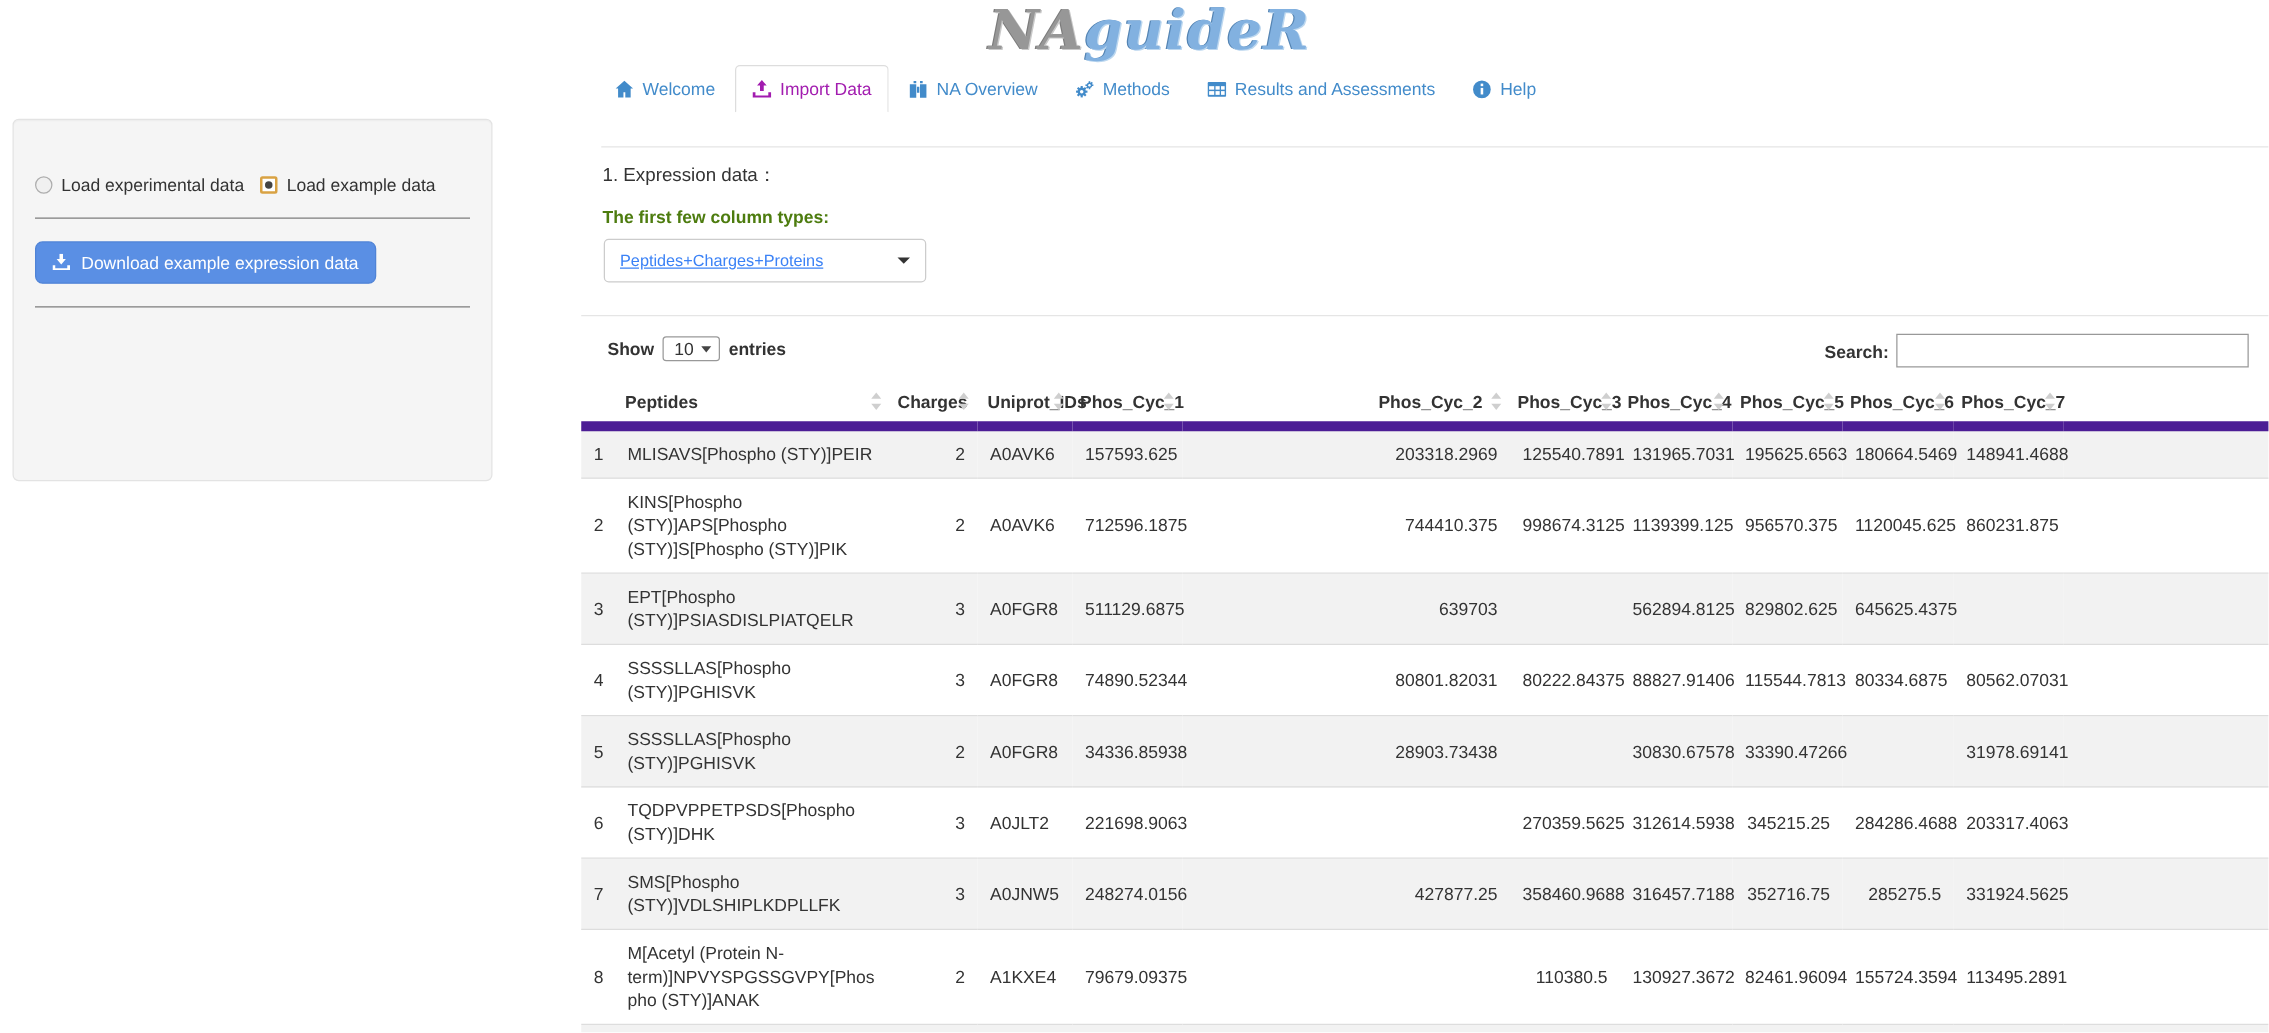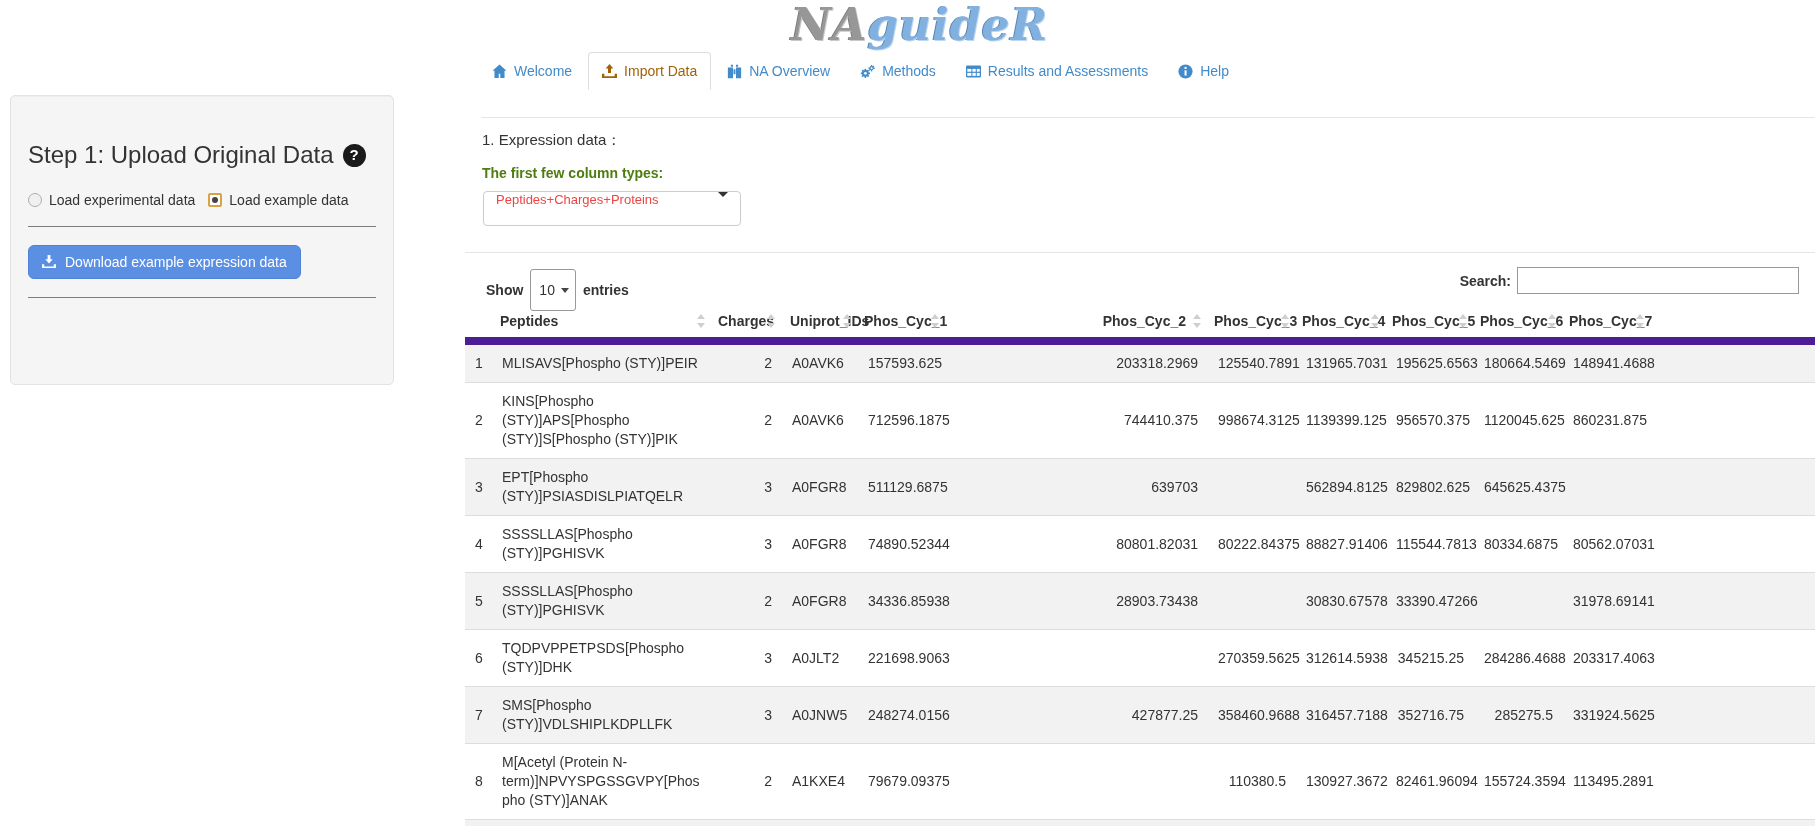--- a/index.html
+++ b/index.html
@@ -12,21 +12,21 @@
           font-family:"DejaVu Serif", serif; font-style:italic; font-weight:bold;
           font-size:44px; line-height:50px; letter-spacing:1px; }
   .logo-na { color:#979797; text-shadow:1px 1px 0 #c9c9c9, -1px 0 0 #7c7c7c; }
   .logo-guider { color:#82b1e0; text-shadow:1px 1px 0 #bcd7ef, -1px 0 0 #5484b3; }
 
   
   .tabs { position:absolute; left:478px; top:52px; display:flex; align-items:stretch; }
   .tab { display:flex; align-items:center; gap:7px; padding:9px 13px; margin-right:2px;
          font-size:14px; color:#428bca; text-decoration:none; cursor:pointer;
          border:1px solid transparent; border-radius:4px 4px 0 0; line-height:18px; }
-  .tab.active { color:#a16207; background:#fff; border-color:#ddd; border-bottom-color:#fff; }
+  .tab.active { color:#a21caf; background:#fff; border-color:#ddd; border-bottom-color:#fff; }
   .tab .ticon { display:inline-flex; width:15px; height:15px; align-items:center; justify-content:center; }
   .tab .ticon svg { width:15px; height:15px; fill:currentColor; }
 
   
   .sidebar { position:absolute; left:10px; top:95px; width:384px; height:290px;
              background:#f5f5f5; border:1px solid #e3e3e3; border-radius:5px;
              padding:20px 17px; box-shadow:inset 0 1px 1px rgba(0,0,0,.03); }
   .sidebar h3 { font-size:24px; font-weight:normal; color:#333; margin-top:26px; margin-bottom:0;
                 display:flex; align-items:center; gap:9px; line-height:26px; }
   .qicon { display:inline-flex; width:23px; height:23px; border-radius:50%; background:#1a1a1a;
@@ -45,32 +45,32 @@
         border:1px solid #4f83d6; border-radius:6px; font-size:14px; padding:7px 13px;
         cursor:pointer; font-family:inherit; line-height:18px; }
   .dl svg { width:14px; height:14px; fill:#fff; }
 
   
   .main { position:absolute; left:465px; top:95px; width:1350px; height:731px; }
   .hr1 { position:absolute; top:22px; left:16px; right:0; border:none; border-top:1px solid #e5e5e5; }
   .sec { position:absolute; top:36px; left:17px; font-size:15px; font-weight:normal; color:#333; }
   .lbl { position:absolute; top:70px; left:17px; font-size:14px; font-weight:bold; color:#4d7c0f; }
   .selectbox { position:absolute; top:96px; left:18px; width:258px; height:35px; background:#fff;
-               border:1px solid #ccc; border-radius:4px; display:flex; 
-               padding:0 12px; font-size:13px; color:#ef4444; cursor:pointer; }
+               border:1px solid #ccc; border-radius:4px; display:flex; align-items:center;
+               padding:0 12px; font-size:13px; color:#3b82f6; cursor:pointer;text-decoration:underline; }
   .selectbox .val { flex:1; }
   .caret-dn { width:0; height:0; border-left:5px solid transparent; border-right:5px solid transparent;
               border-top:5px solid #333; }
   .hr2 { position:absolute; top:157px; left:0; right:0; border:none; border-top:1px solid #e5e5e5; }
 
   .controls { position:absolute; top:170px; left:0; right:0; height:32px; font-size:14px;margin-left:21px; }
   .length { position:absolute; left:0; top:4px; display:flex; align-items:center; gap:7px;
             font-weight:bold; color:#333; }
   .len-select { display:inline-flex; align-items:center; gap:6px; border:1px solid #999;
-                border-radius:3px; background:#fff; height:42px; padding:0 6px 0 8px;
+                border-radius:3px; background:#fff; height:20px; padding:0 6px 0 8px;
                 font-weight:normal; cursor:pointer; }
   .len-select .caret-dn { border-top-color:#444; border-left-width:4px; border-right-width:4px; }
   .searchbar { position:absolute; right:16px; top:2px; display:flex; align-items:center; gap:6px; }
   .searchbar label { font-weight:bold; color:#333; }
   .searchbar input { width:282px; height:27px; border:1px solid #999; background:#fff;
                      font-size:14px; padding:0 6px; outline:none; font-family:inherit; }
 
   
   .dt { position:absolute; top:210px; left:0; width:1350px; border-collapse:collapse;
         table-layout:fixed; font-size:14px; color:#333; }
@@ -172,24 +172,20 @@
           <rect x="6.1" y="5.9" width="1.9" height="4.9" fill="#fff"></rect>
               <rect x="6.1" y="2.7" width="1.9" height="1.9" fill="#fff"></rect>
             </g>
           </svg>
       </span>
       <span>Help</span>
     </a>
   </nav>
 
   <aside class="sidebar">
-    <h3>
-      <span>Step 1: Upload Original Data</span>
-      <span class="qicon">?</span>
-    </h3>
     <div class="radios">
       <label class="radio">
         <span class="rb"></span>
         <span>Load experimental data</span>
       </label>
       <label class="radio">
         <span class="rb checked"></span>
         <span>Load example data</span>
       </label>
     </div>

